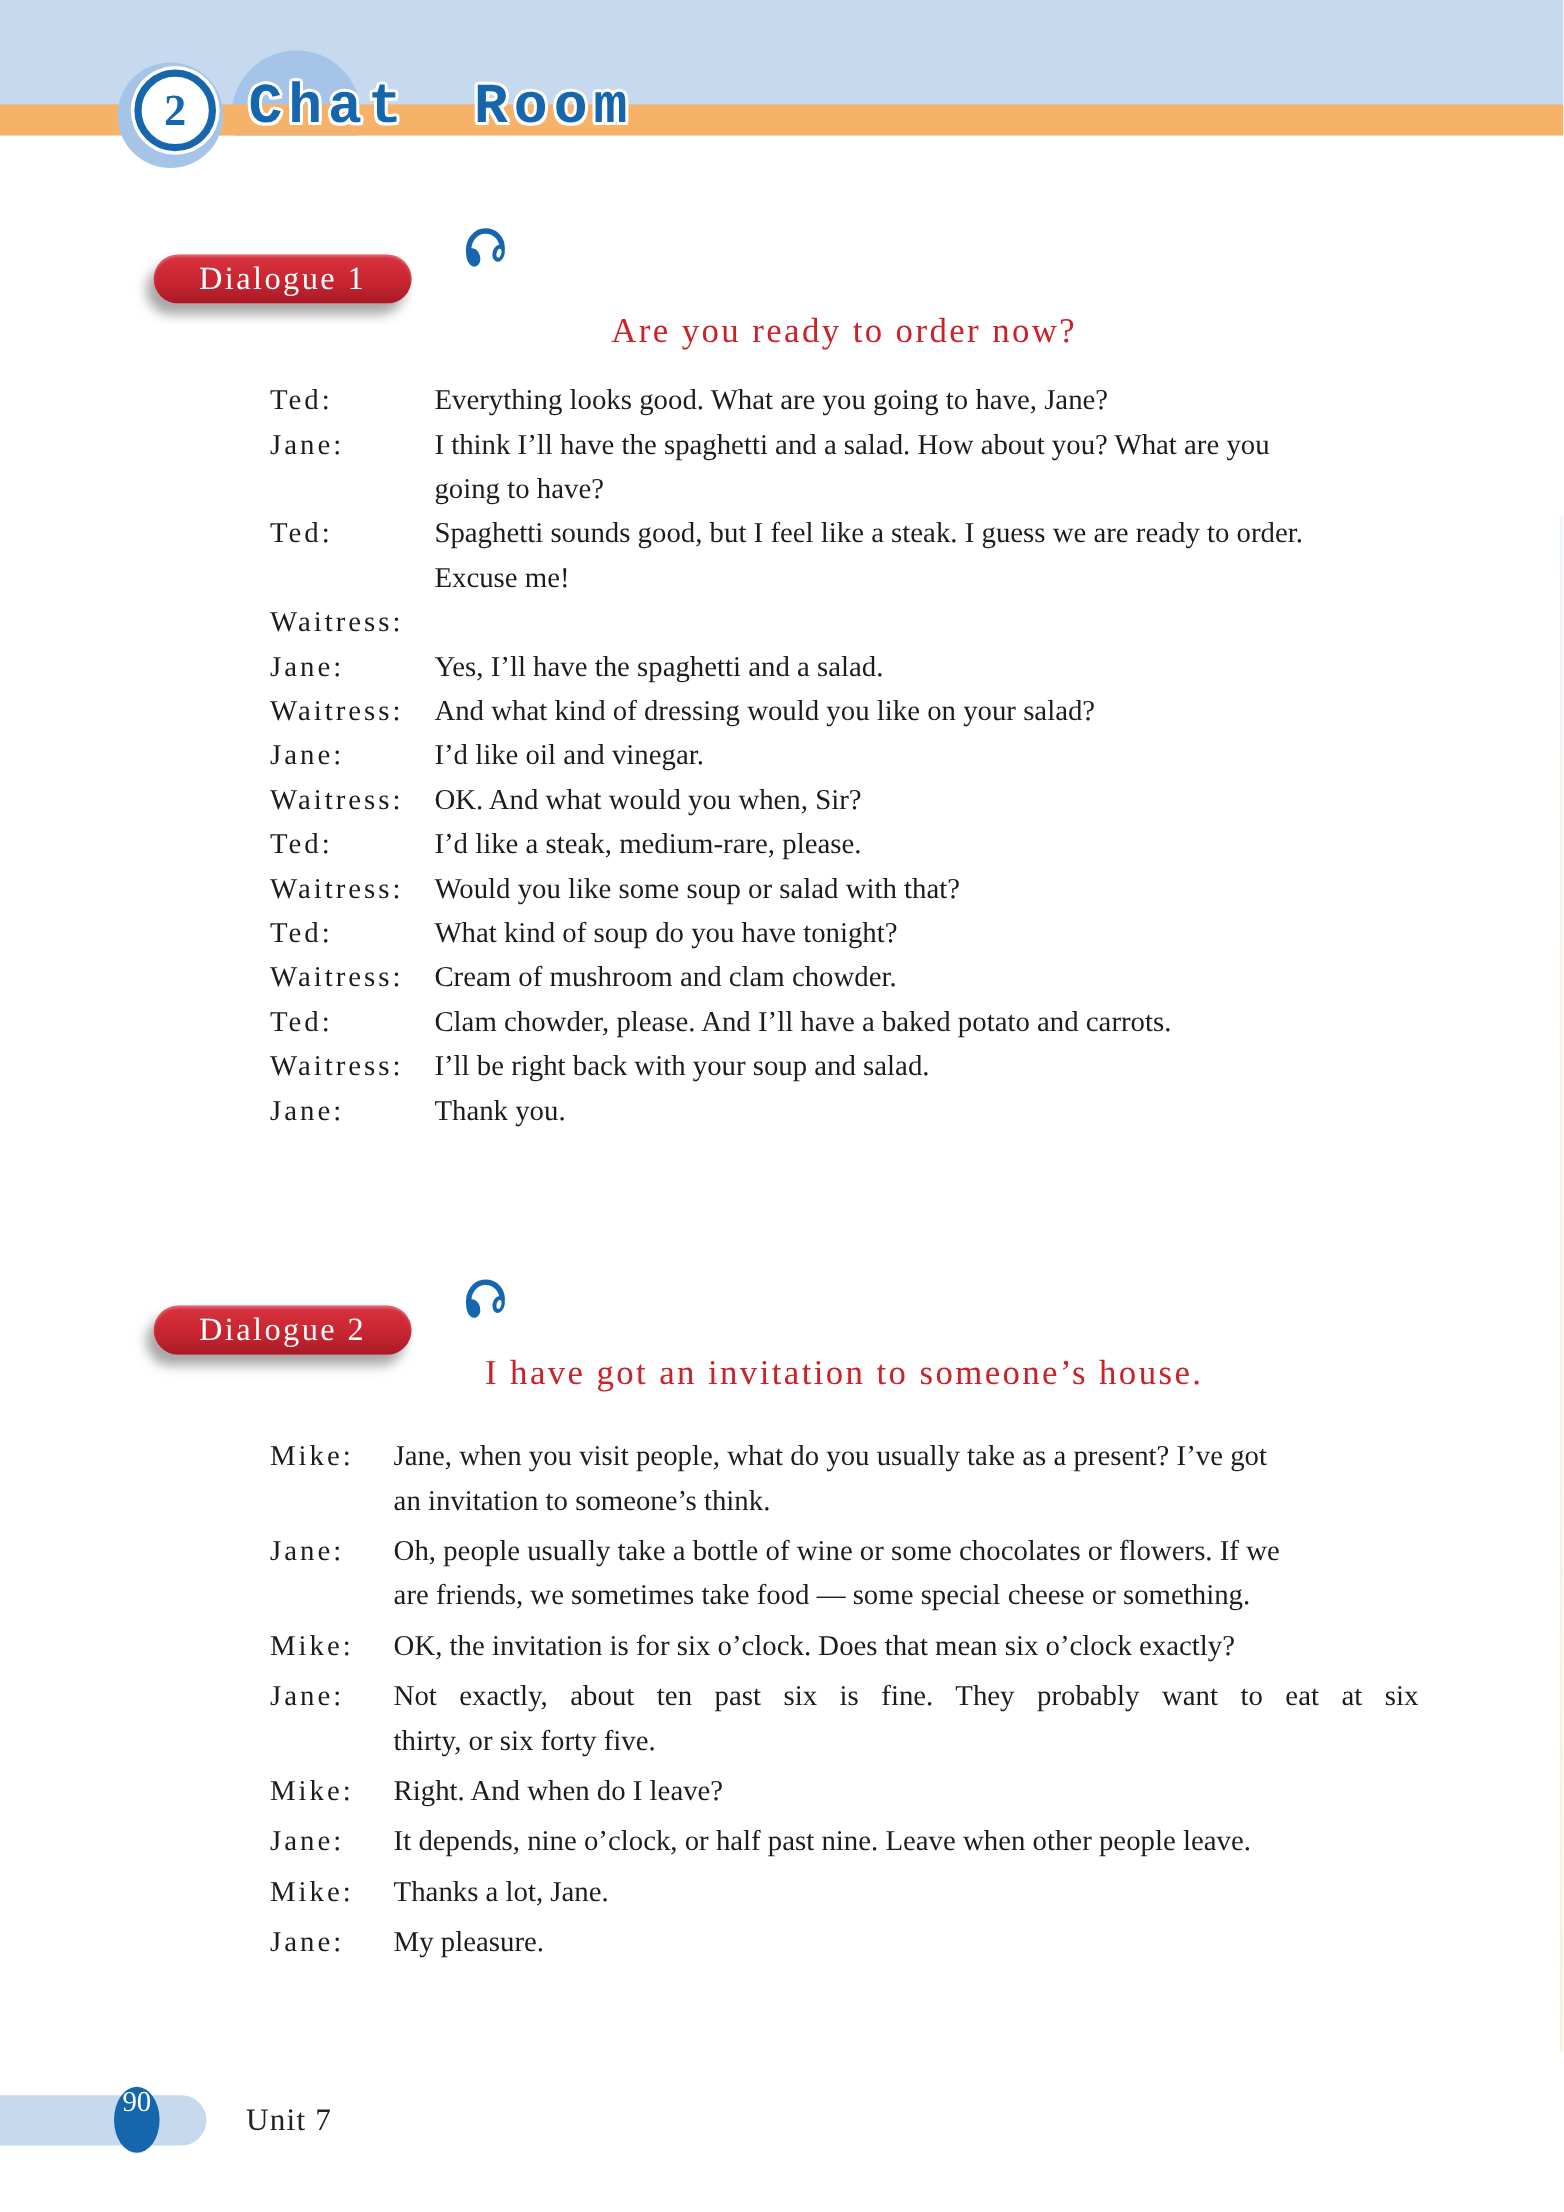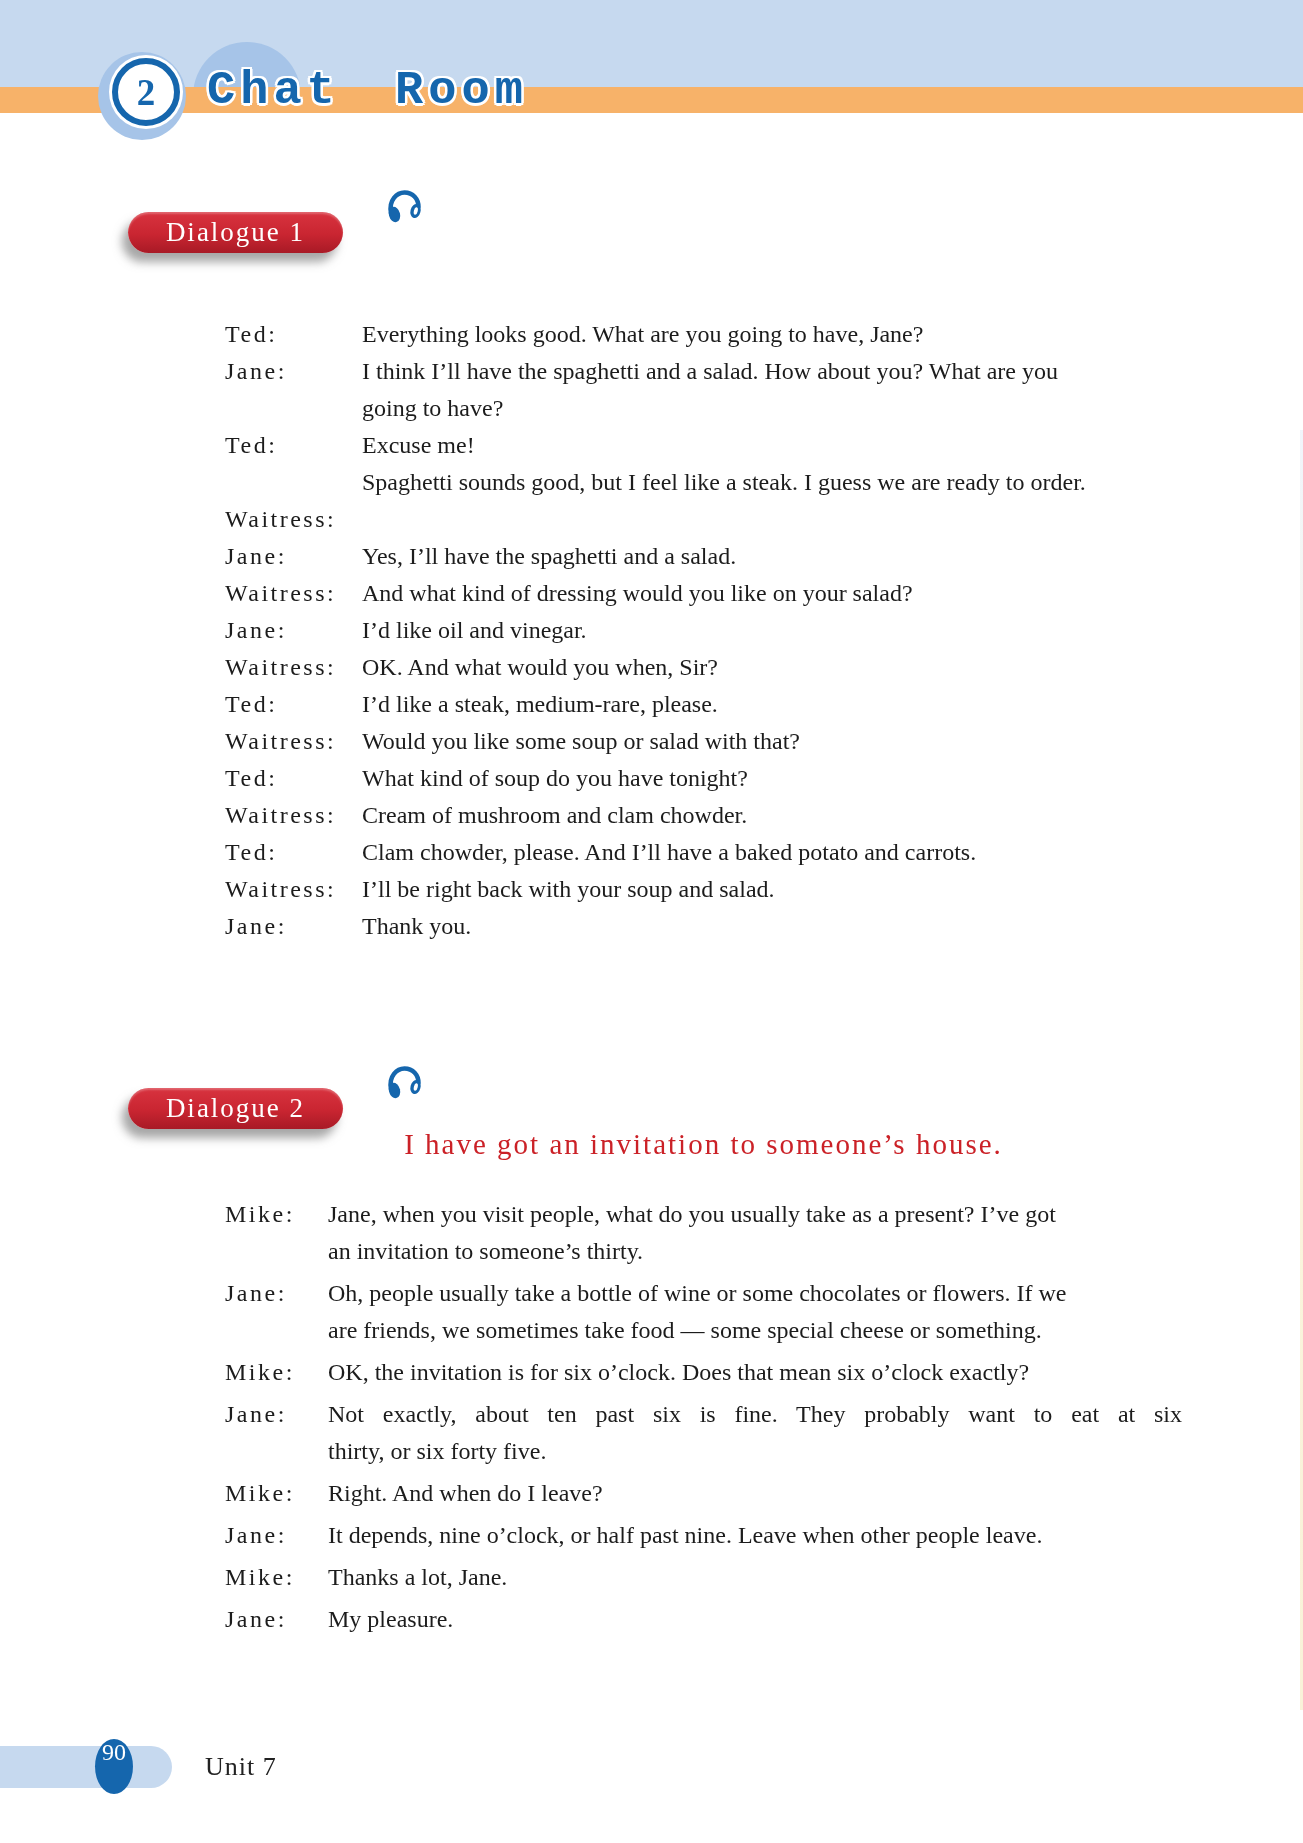--- a/index.html
+++ b/index.html
@@ -153,39 +153,40 @@
 
   <div class="pill pill-1">
     <span>Dialogue 1</span>
   </div>
   <svg class="hp hp-1" viewBox="0 0 40 40">
     <path d="M7 27 C4.5 14, 13 6.5, 20.5 6.5 C29 6.5, 34.5 13, 34.5 21" fill="none" stroke="currentColor" stroke-width="4.5" stroke-linecap="round"></path>
     <ellipse cx="10.5" cy="28.5" rx="5.6" ry="7.8" fill="currentColor" transform="rotate(-14 10.5 28.5)"></ellipse>
     <ellipse cx="31.5" cy="25" rx="5" ry="7.2" fill="currentColor" transform="rotate(14 31.5 25)"></ellipse>
     <ellipse cx="31.8" cy="25" rx="1.9" ry="3.8" fill="#ffffff" transform="rotate(14 31.8 25)"></ellipse>
   </svg>
+  <div class="sec-title sec-title-1">Are you ready to order now?</div>
   <div class="turns turns-1">
       <div class="turn">
         <div class="speaker">Ted:</div>
         <div class="lines">
           <div class="line">Everything looks good. What are you going to have, Jane?</div>
         </div>
       </div>
       <div class="turn">
         <div class="speaker">Jane:</div>
         <div class="lines">
           <div class="line">I think I’ll have the spaghetti and a salad. How about you? What are you</div>
           <div class="line">going to have?</div>
         </div>
       </div>
       <div class="turn">
         <div class="speaker">Ted:</div>
         <div class="lines">
+          <div class="line">Spaghetti sounds good, but I feel like a steak. I guess we are ready to order.</div>
           <div class="line">Excuse me!</div>
-          <div class="line">Spaghetti sounds good, but I feel like a steak. I guess we are ready to order.</div>
         </div>
       </div>
       <div class="turn">
         <div class="speaker">Waitress:</div>
       </div>
       <div class="turn">
         <div class="speaker">Jane:</div>
         <div class="lines">
           <div class="line">Yes, I’ll have the spaghetti and a salad.</div>
         </div>
@@ -260,21 +261,21 @@
     <ellipse cx="10.5" cy="28.5" rx="5.6" ry="7.8" fill="currentColor" transform="rotate(-14 10.5 28.5)"></ellipse>
     <ellipse cx="31.5" cy="25" rx="5" ry="7.2" fill="currentColor" transform="rotate(14 31.5 25)"></ellipse>
     <ellipse cx="31.8" cy="25" rx="1.9" ry="3.8" fill="#ffffff" transform="rotate(14 31.8 25)"></ellipse>
   </svg>
   <div class="sec-title sec-title-2">I have got an invitation to someone’s house.</div>
   <div class="turns turns-2">
       <div class="turn">
         <div class="speaker">Mike:</div>
         <div class="lines">
           <div class="line">Jane, when you visit people, what do you usually take as a present? I’ve got</div>
-          <div class="line">an invitation to someone’s thirty.</div>
+          <div class="line">an invitation to someone’s think.</div>
         </div>
       </div>
       <div class="turn">
         <div class="speaker">Jane:</div>
         <div class="lines">
           <div class="line">Oh, people usually take a bottle of wine or some chocolates or flowers. If we</div>
           <div class="line">are friends, we sometimes take food — some special cheese or something.</div>
         </div>
       </div>
       <div class="turn">

